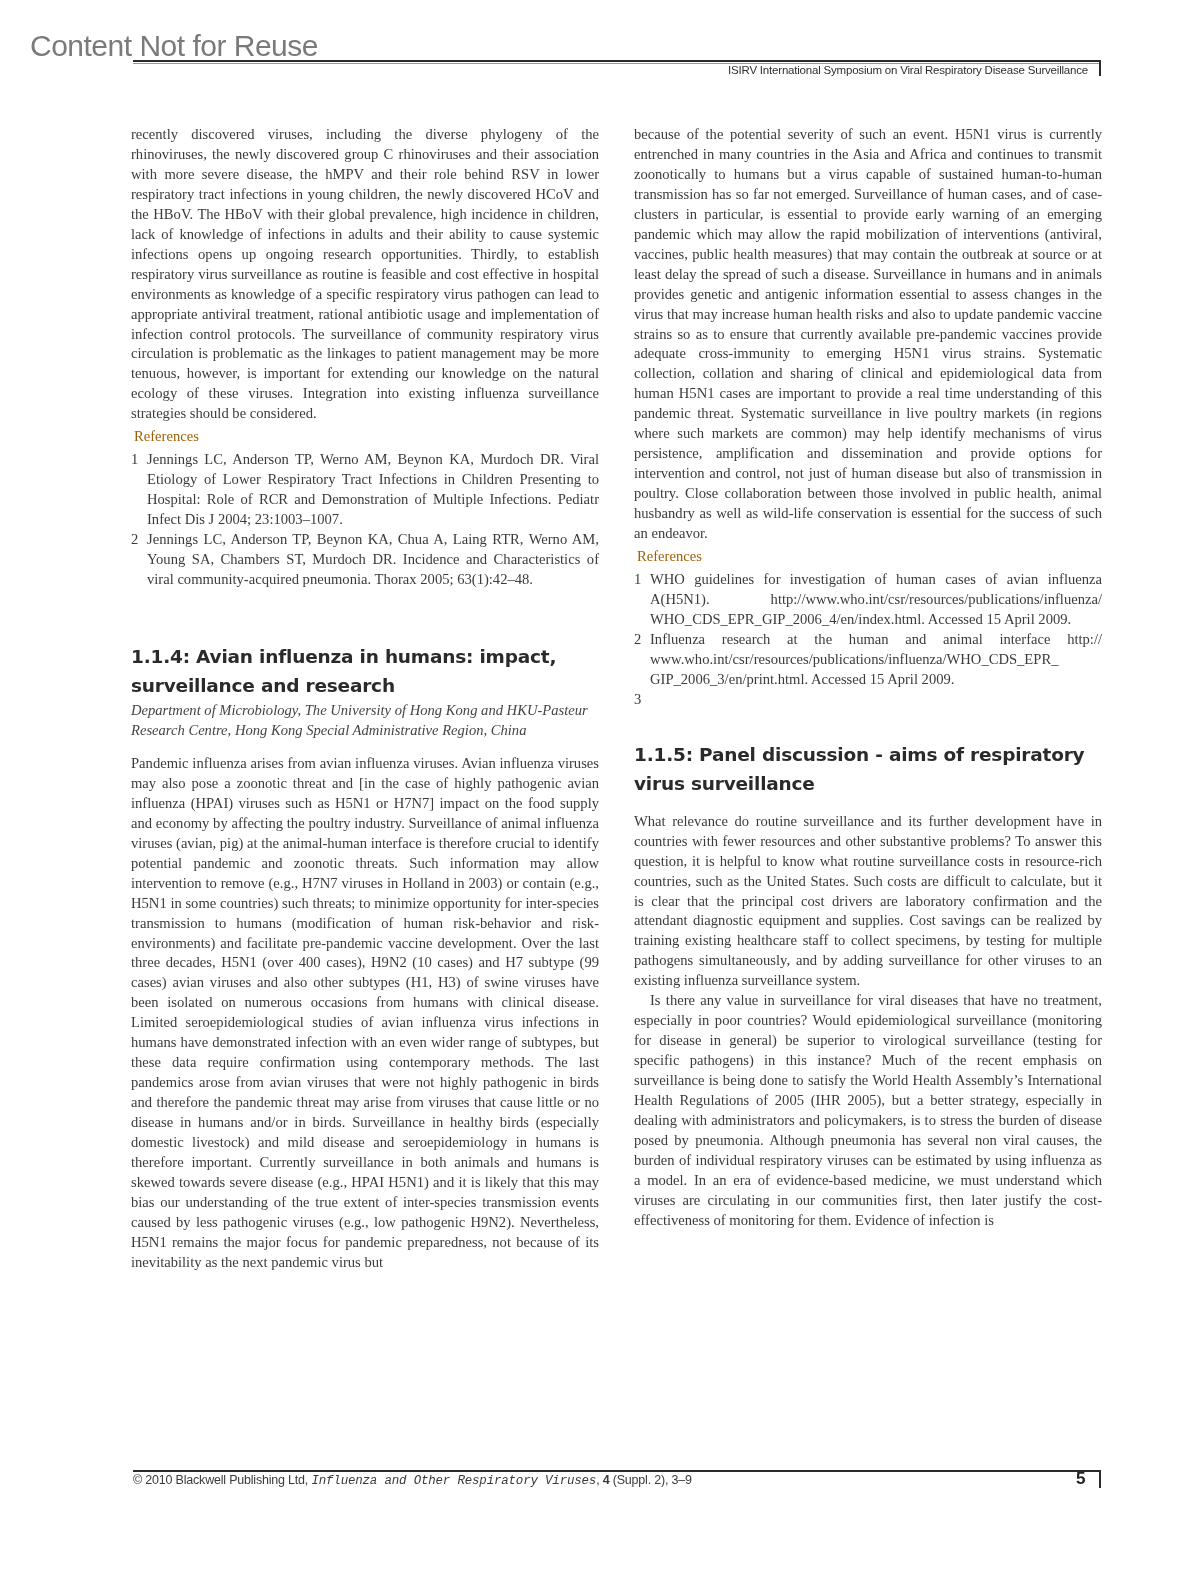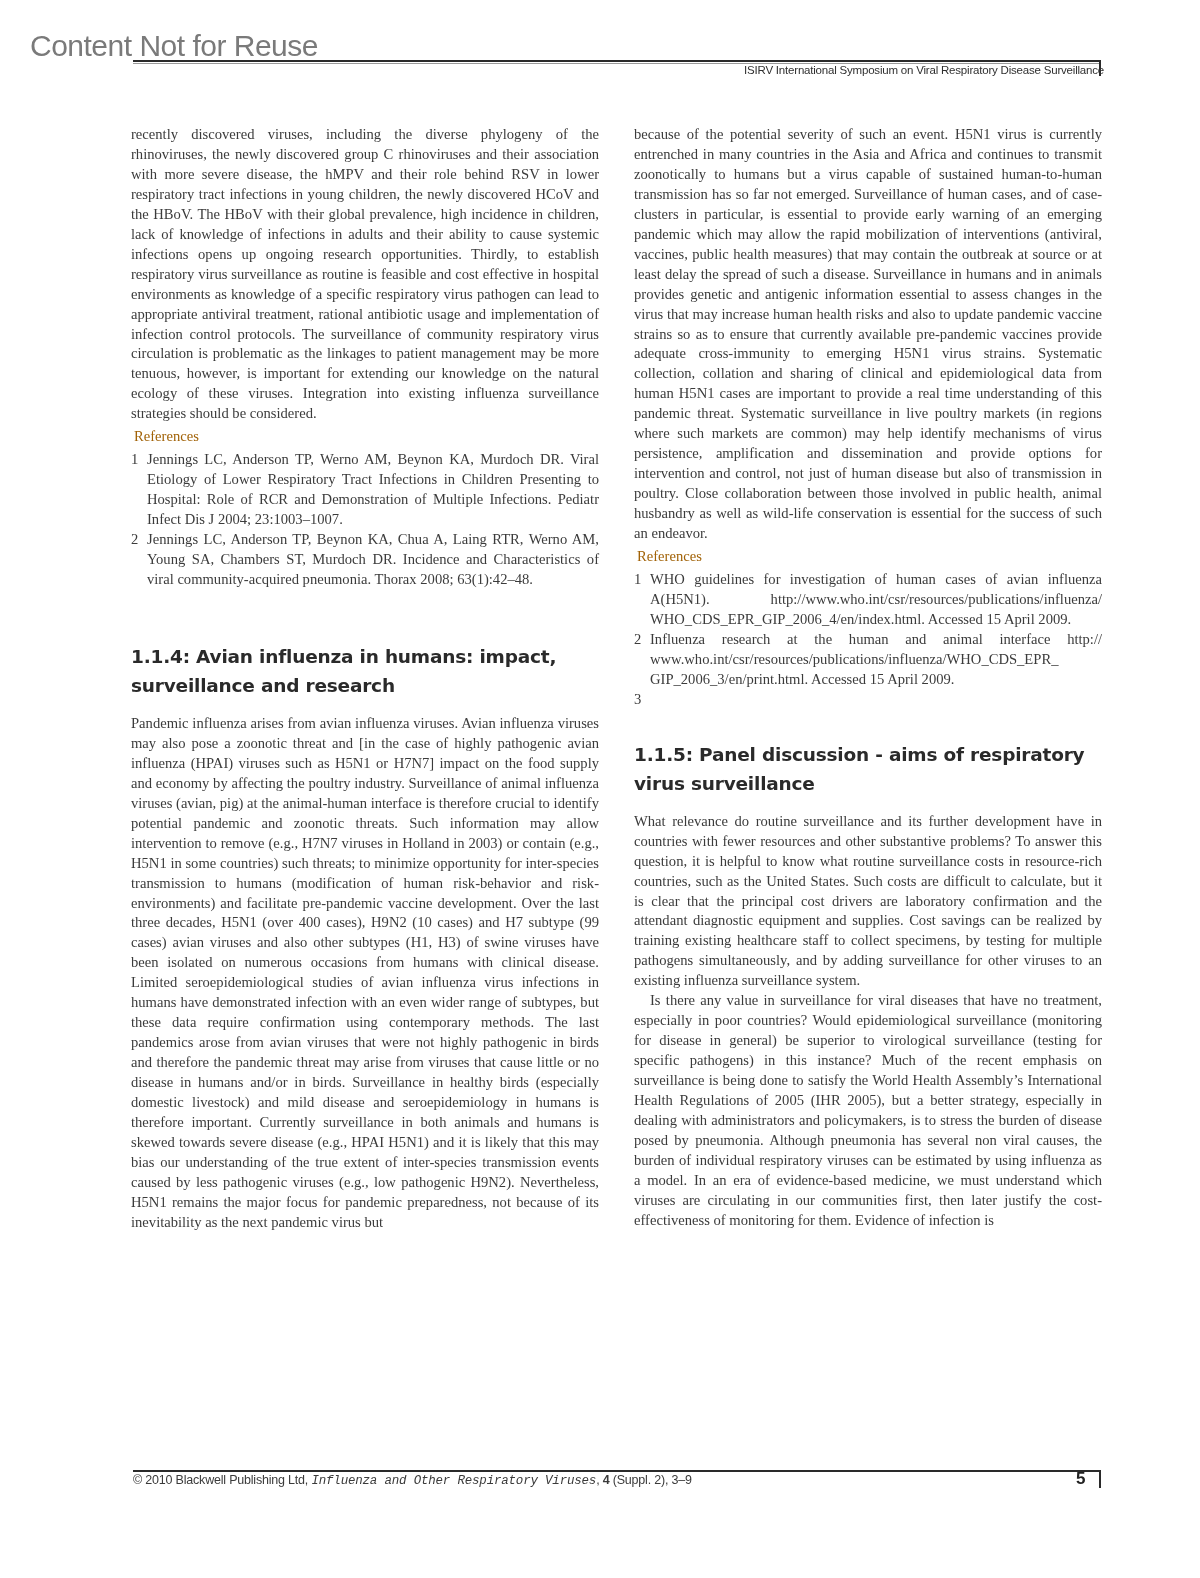--- a/index.html
+++ b/index.html
@@ -16,21 +16,21 @@
     }
     .header-rule-thin {
       position: absolute; left: 133px; top: 63px; width: 968px; height: 0;
       border-top: 1px solid #9a9a9a;
     }
     .header-tick {
       position: absolute; left: 1099px; top: 60px; width: 0; height: 16px;
       border-left: 2px solid #2a2a2a;
     }
     .running-head {
-      position: absolute; right: 96px; top: 64px;
+      position: absolute; right: 112px; top: 64px;
       font-family: "Liberation Sans", sans-serif; font-size: 11.5px; color: #2f2f2f;
       letter-spacing: -0.2px;
     }
 
     .column {
       position: absolute; top: 125px; width: 468px;
       font-family: "Liberation Serif", serif; font-size: 14.6px; line-height: 19.95px;
       color: #3b3b3b; text-align: justify; hyphens: manual;
     }
     .col-left { left: 131px; }
@@ -94,27 +94,28 @@
 <div class="column col-left">
   <p>recently discovered viruses, including the diverse phylogeny of the rhinoviruses, the newly discovered group C rhinoviruses and their asso­ciation with more severe disease, the hMPV and their role behind RSV in lower respiratory tract infections in young children, the newly dis­covered HCoV and the HBoV. The HBoV with their global prevalence, high incidence in children, lack of knowledge of infections in adults and their ability to cause systemic infections opens up ongoing research opportunities. Thirdly, to establish respiratory virus surveillance as rou­tine is feasible and cost effective in hospital environments as knowledge of a specific respiratory virus pathogen can lead to appropriate antiviral treatment, rational antibiotic usage and implementation of infection control protocols. The surveillance of community respiratory virus cir­culation is problematic as the linkages to patient management may be more tenuous, however, is important for extending our knowledge on the natural ecology of these viruses. Integration into existing influenza surveillance strategies should be considered.</p>
   <p class="refs-heading">References</p>
   <ol class="refs">
     <li>
       <span class="ref-num">1</span>
       <span>Jennings LC, Anderson TP, Werno AM, Beynon KA, Murdoch DR. Viral Etiology of Lower Respiratory Tract Infections in Children Presenting to Hospital: Role of RCR and Demonstration of Multiple Infections. Pediatr Infect Dis J 2004; 23:1003–1007.</span>
     </li>
     <li>
       <span class="ref-num">2</span>
-      <span>Jennings LC, Anderson TP, Beynon KA, Chua A, Laing RTR, Werno AM, Young SA, Chambers ST, Murdoch DR. Incidence and Charac­teristics of viral community-acquired pneumonia. Thorax 2008; 63(1):42–48.</span>
+      <span>Jennings LC, Anderson TP, Beynon KA, Chua A, Laing RTR, Werno AM, Young SA, Chambers ST, Murdoch DR. Incidence and Charac­teristics of viral community-acquired pneumonia. Thorax 2005; 63(1):42–48.</span>
     </li>
   </ol>
 
   <div class="gap-refs-to-section"></div>
 
   <h2 class="section-title">1.1.4: Avian influenza in humans: impact, surveillance and research</h2>
+  <div class="affiliation">Department of Microbiology, The University of Hong Kong and HKU-Pasteur Research Centre, Hong Kong Special Administrative Region, China</div>
 
   <div class="gap-affil-to-body"></div>
 
   <p>Pandemic influenza arises from avian influenza viruses. Avian influ­enza viruses may also pose a zoonotic threat and [in the case of highly pathogenic avian influenza (HPAI) viruses such as H5N1 or H7N7] impact on the food supply and economy by affecting the poultry industry. Surveillance of animal influenza viruses (avian, pig) at the animal-human interface is therefore crucial to identify potential pan­demic and zoonotic threats. Such information may allow intervention to remove (e.g., H7N7 viruses in Holland in 2003) or contain (e.g., H5N1 in some countries) such threats; to minimize opportunity for inter-species transmission to humans (modification of human risk-behavior and risk-environments) and facilitate pre-pandemic vaccine development. Over the last three decades, H5N1 (over 400 cases), H9N2 (10 cases) and H7 subtype (99 cases) avian viruses and also other subtypes (H1, H3) of swine viruses have been isolated on numerous occasions from humans with clinical disease. Limited seroepidemiological studies of avian influenza virus infections in humans have demonstrated infection with an even wider range of sub­types, but these data require confirmation using contemporary meth­ods. The last pandemics arose from avian viruses that were not highly pathogenic in birds and therefore the pandemic threat may arise from viruses that cause little or no disease in humans and/or in birds. Sur­veillance in healthy birds (especially domestic livestock) and mild dis­ease and seroepidemiology in humans is therefore important. Currently surveillance in both animals and humans is skewed towards severe disease (e.g., HPAI H5N1) and it is likely that this may bias our understanding of the true extent of inter-species transmission events caused by less pathogenic viruses (e.g., low pathogenic H9N2). Nevertheless, H5N1 remains the major focus for pandemic prepared­ness, not because of its inevitability as the next pandemic virus but</p>
 </div>
 
 <div class="column col-right">
   <p>because of the potential severity of such an event. H5N1 virus is cur­rently entrenched in many countries in the Asia and Africa and con­tinues to transmit zoonotically to humans but a virus capable of sustained human-to-human transmission has so far not emerged. Sur­veillance of human cases, and of case-clusters in particular, is essential to provide early warning of an emerging pandemic which may allow the rapid mobilization of interventions (antiviral, vaccines, public health measures) that may contain the outbreak at source or at least delay the spread of such a disease. Surveillance in humans and in ani­mals provides genetic and antigenic information essential to assess changes in the virus that may increase human health risks and also to update pandemic vaccine strains so as to ensure that currently avail­able pre-pandemic vaccines provide adequate cross-immunity to emerging H5N1 virus strains. Systematic collection, collation and shar­ing of clinical and epidemiological data from human H5N1 cases are important to provide a real time understanding of this pandemic threat. Systematic surveillance in live poultry markets (in regions where such markets are common) may help identify mechanisms of virus persistence, amplification and dissemination and provide options for intervention and control, not just of human disease but also of transmission in poultry. Close collaboration between those involved in public health, animal husbandry as well as wild-life conservation is essential for the success of such an endeavor.</p>
   <p class="refs-heading">References</p>
   <ol class="refs">

